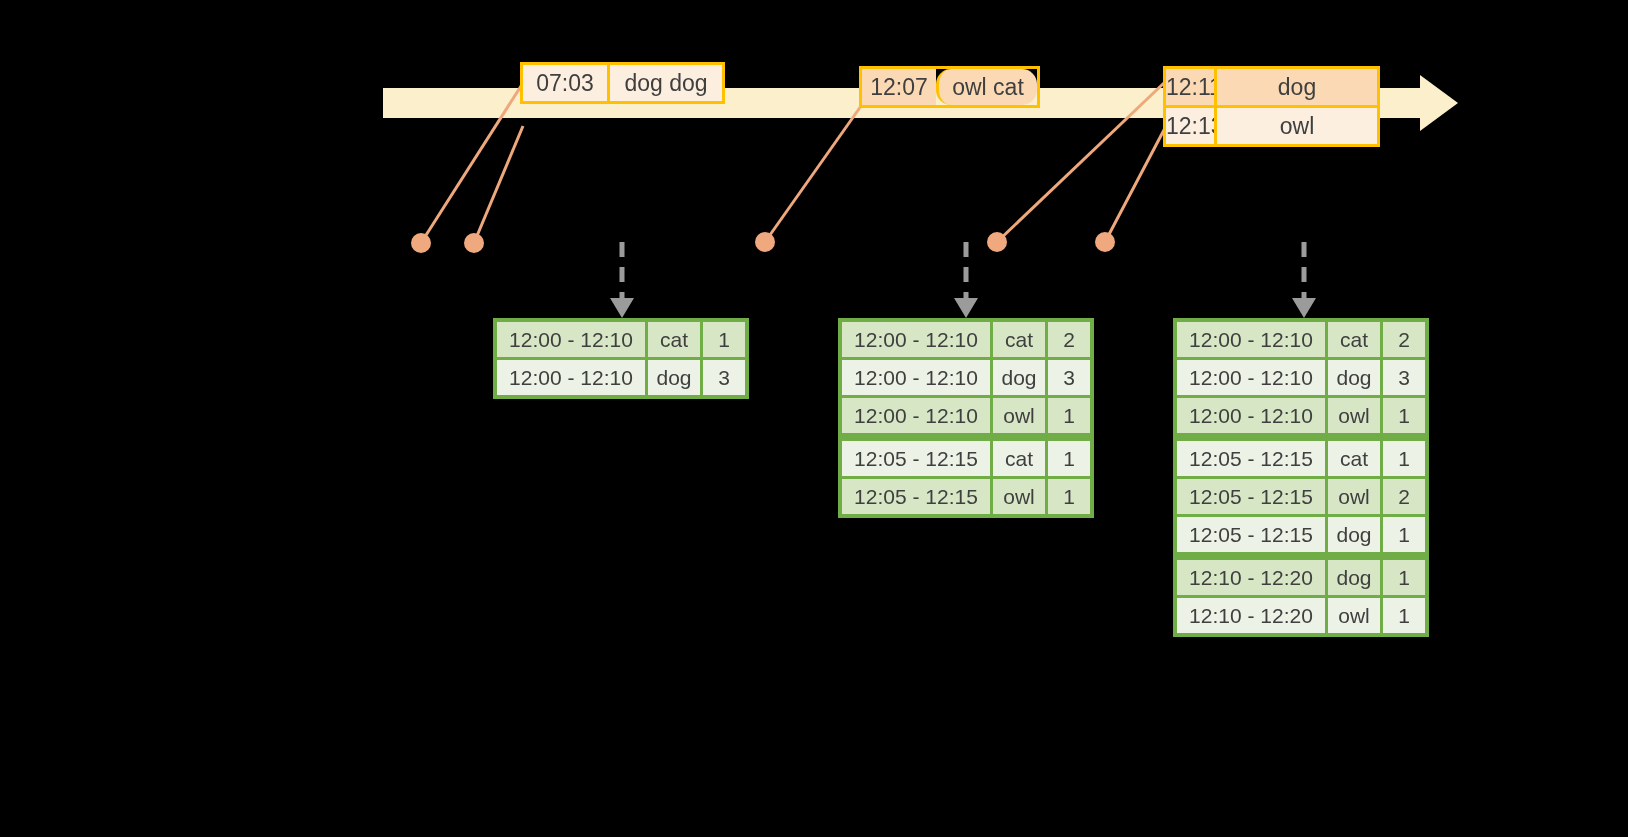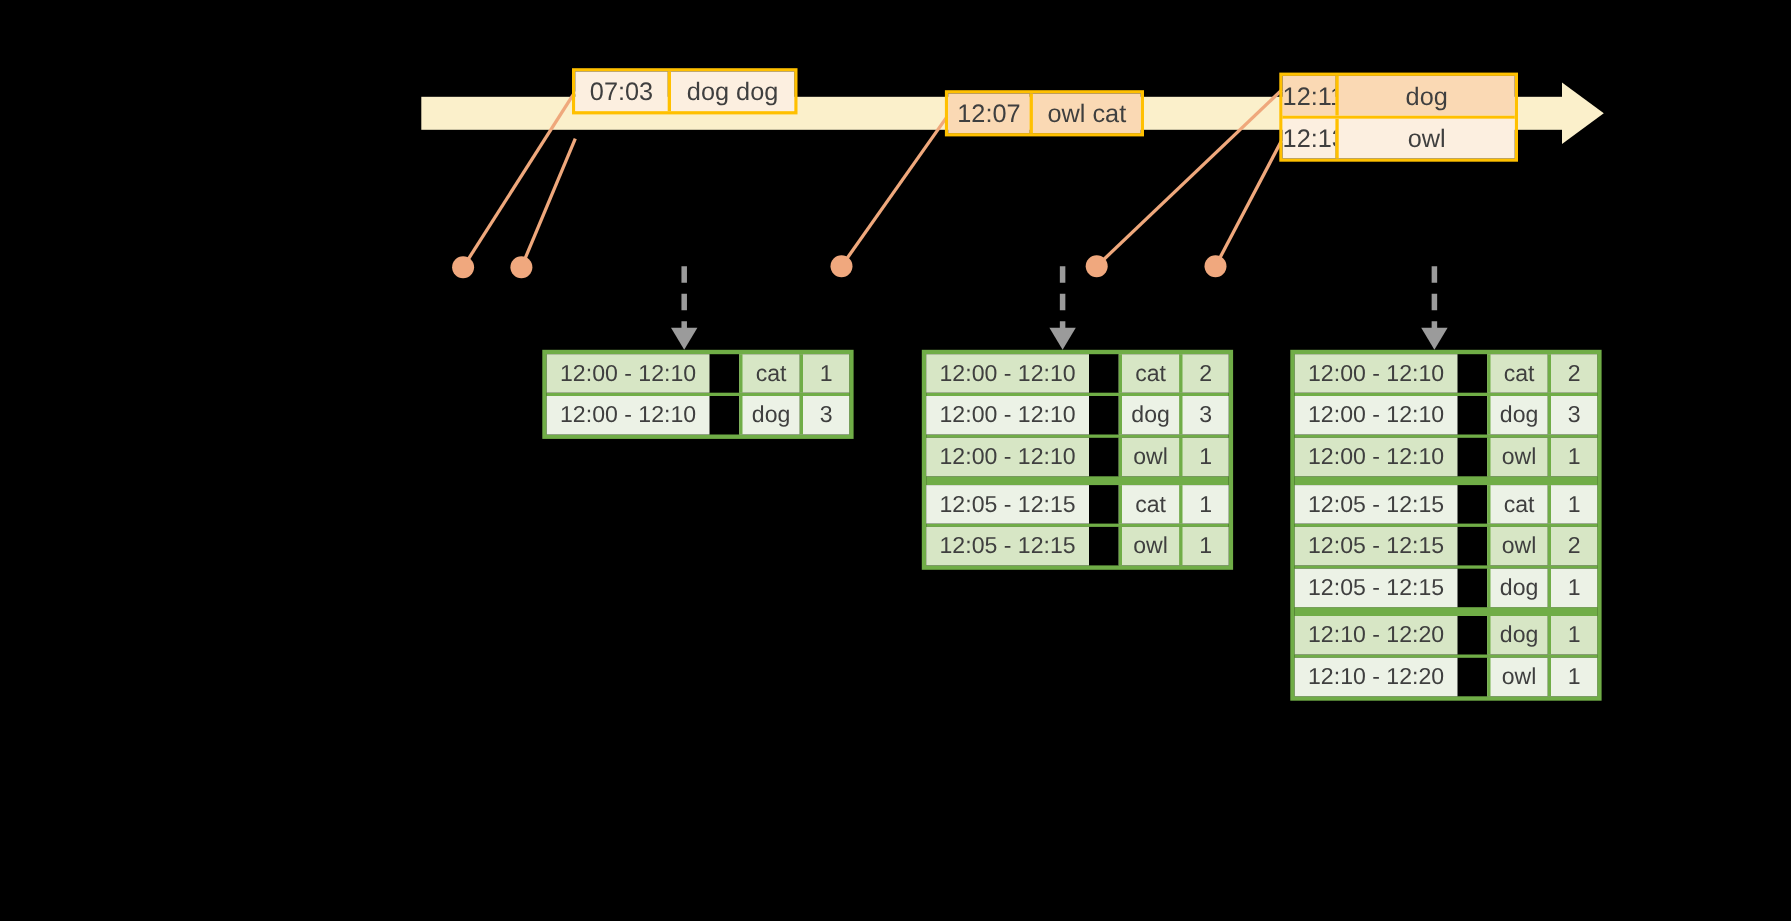--- a/index.html
+++ b/index.html
@@ -23,31 +23,31 @@
   
   .evt{position:absolute;border:3px solid var(--event_border,#FFC000);}
   .erow{display:flex;}
   .erow + .erow{border-top:3px solid var(--event_border,#FFC000);}
   .evt .cell{height:36px;line-height:36px;text-align:center;
     font-size:23px;color:var(--text,#3F3F3F);white-space:nowrap;}
   .evt .cell.words{border-left:3px solid var(--event_border,#FFC000);}
   .erow.dark .cell{background:var(--event_row_dark,#FAD9B4);}
   .erow.light .cell{background:var(--event_row_light,#FCEFE0);}
   #evtA{left:520px;top:62px;}  #evtA .time{width:84px;}  #evtA .words{width:112px;}
-  #evtB{left:859px;top:82px;}  #evtB .time{width:74px;}  #evtB .words{width:98px;}
+  #evtB{left:859px;top:66px;}  #evtB .time{width:74px;}  #evtB .words{width:98px;border-radius:15px;}
   #evtC{left:1163px;top:66px;} #evtC .time{width:48px;}  #evtC .words{width:160px;}
   
   .res{position:absolute;top:318px;border:4px solid var(--result_border,#70AD47);}
   .rrow{display:flex;}
   .rrow + .rrow{border-top:3px solid var(--result_border,#70AD47);}
   .rrow.grp{border-top:8px solid var(--result_border,#70AD47);}
   .res .cell{height:35px;line-height:35px;text-align:center;
     font-size:21px;color:var(--text,#3F3F3F);white-space:nowrap;}
   .res .cell.win{width:148px;}
-  .res .cell.word{width:52px;border-left:3px solid var(--result_border,#70AD47);margin-left:27px;}
+  .res .cell.word{width:52px;border-left:3px solid var(--result_border,#70AD47);}
   .res .cell.count{width:42px;border-left:3px solid var(--result_border,#70AD47);}
   .rrow.dark .cell{background:var(--result_row_dark,#D7E6C5);}
   .rrow.light .cell{background:var(--result_row_light,#ECF2E6);}
   #res1{left:493px;} #res2{left:838px;} #res3{left:1173px;}
 </style>
 </head>
 <body>
 
 <div class="stage">
 

